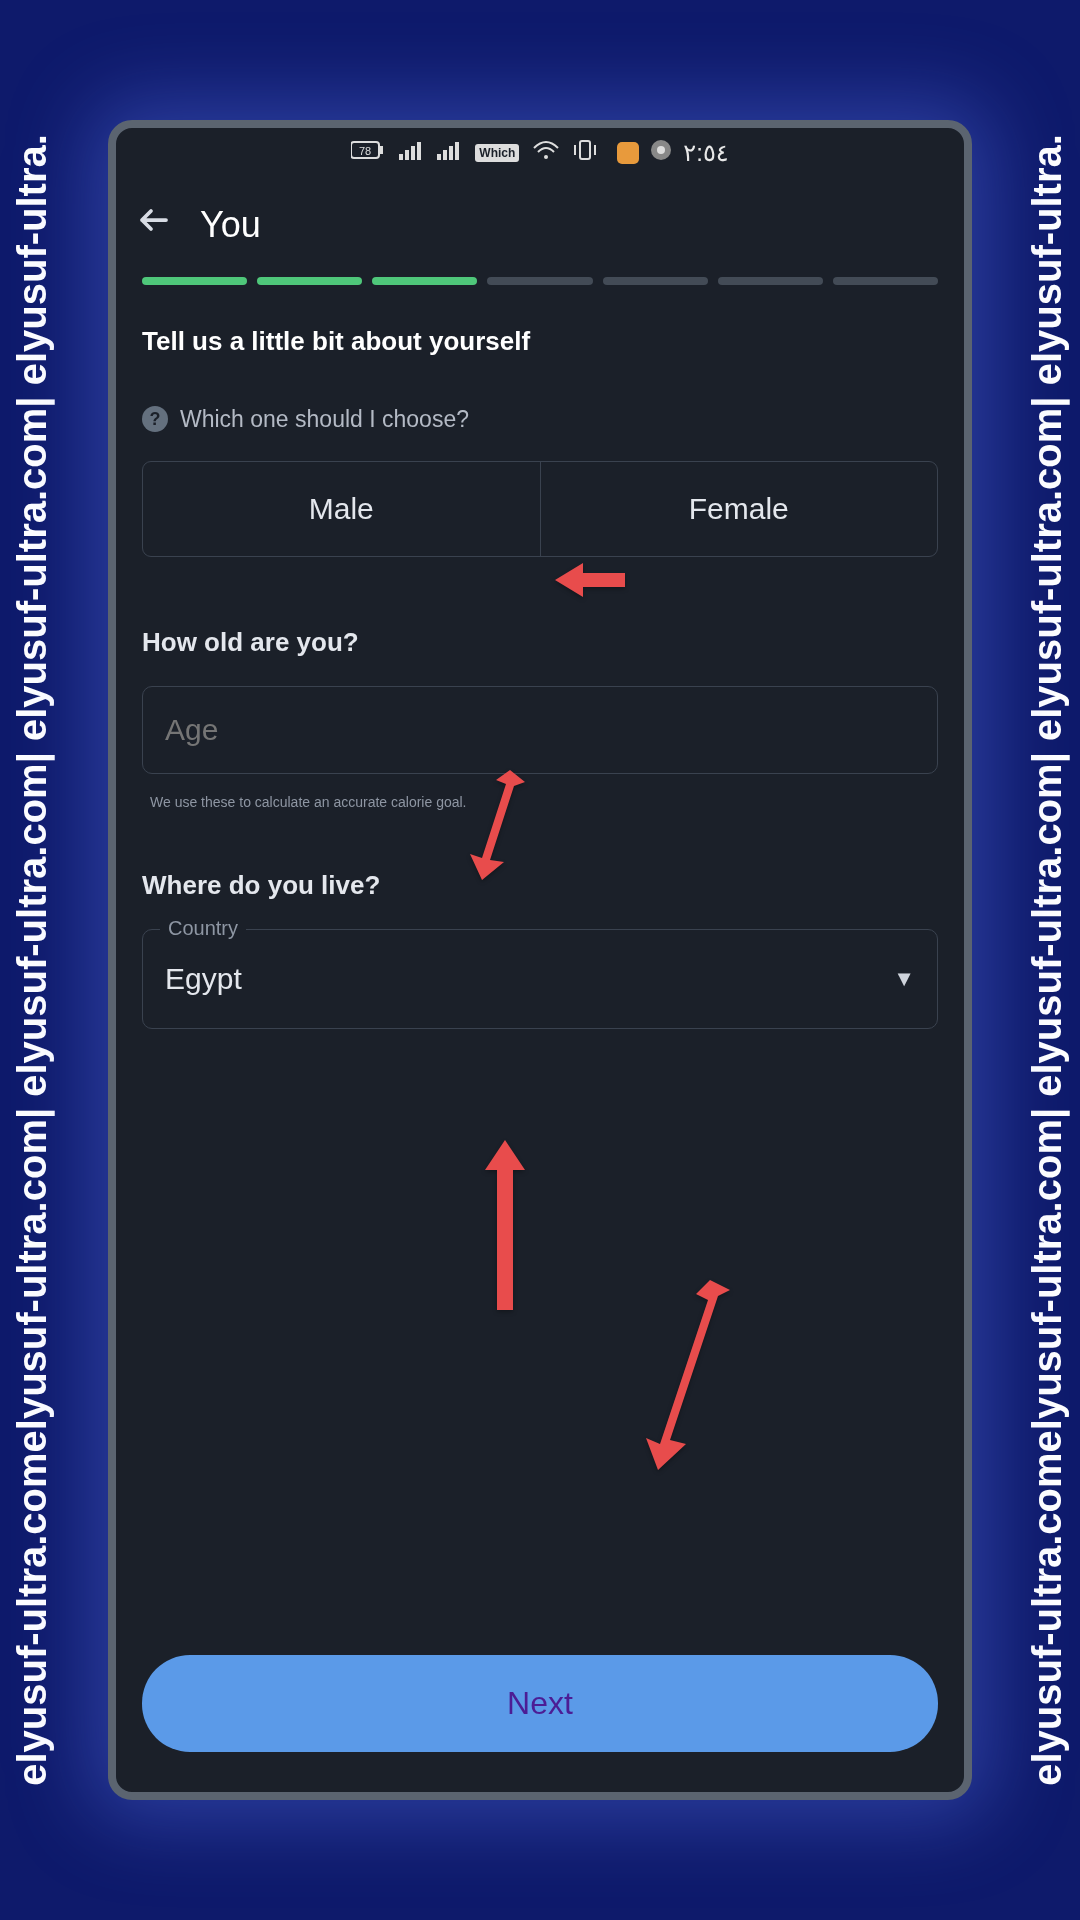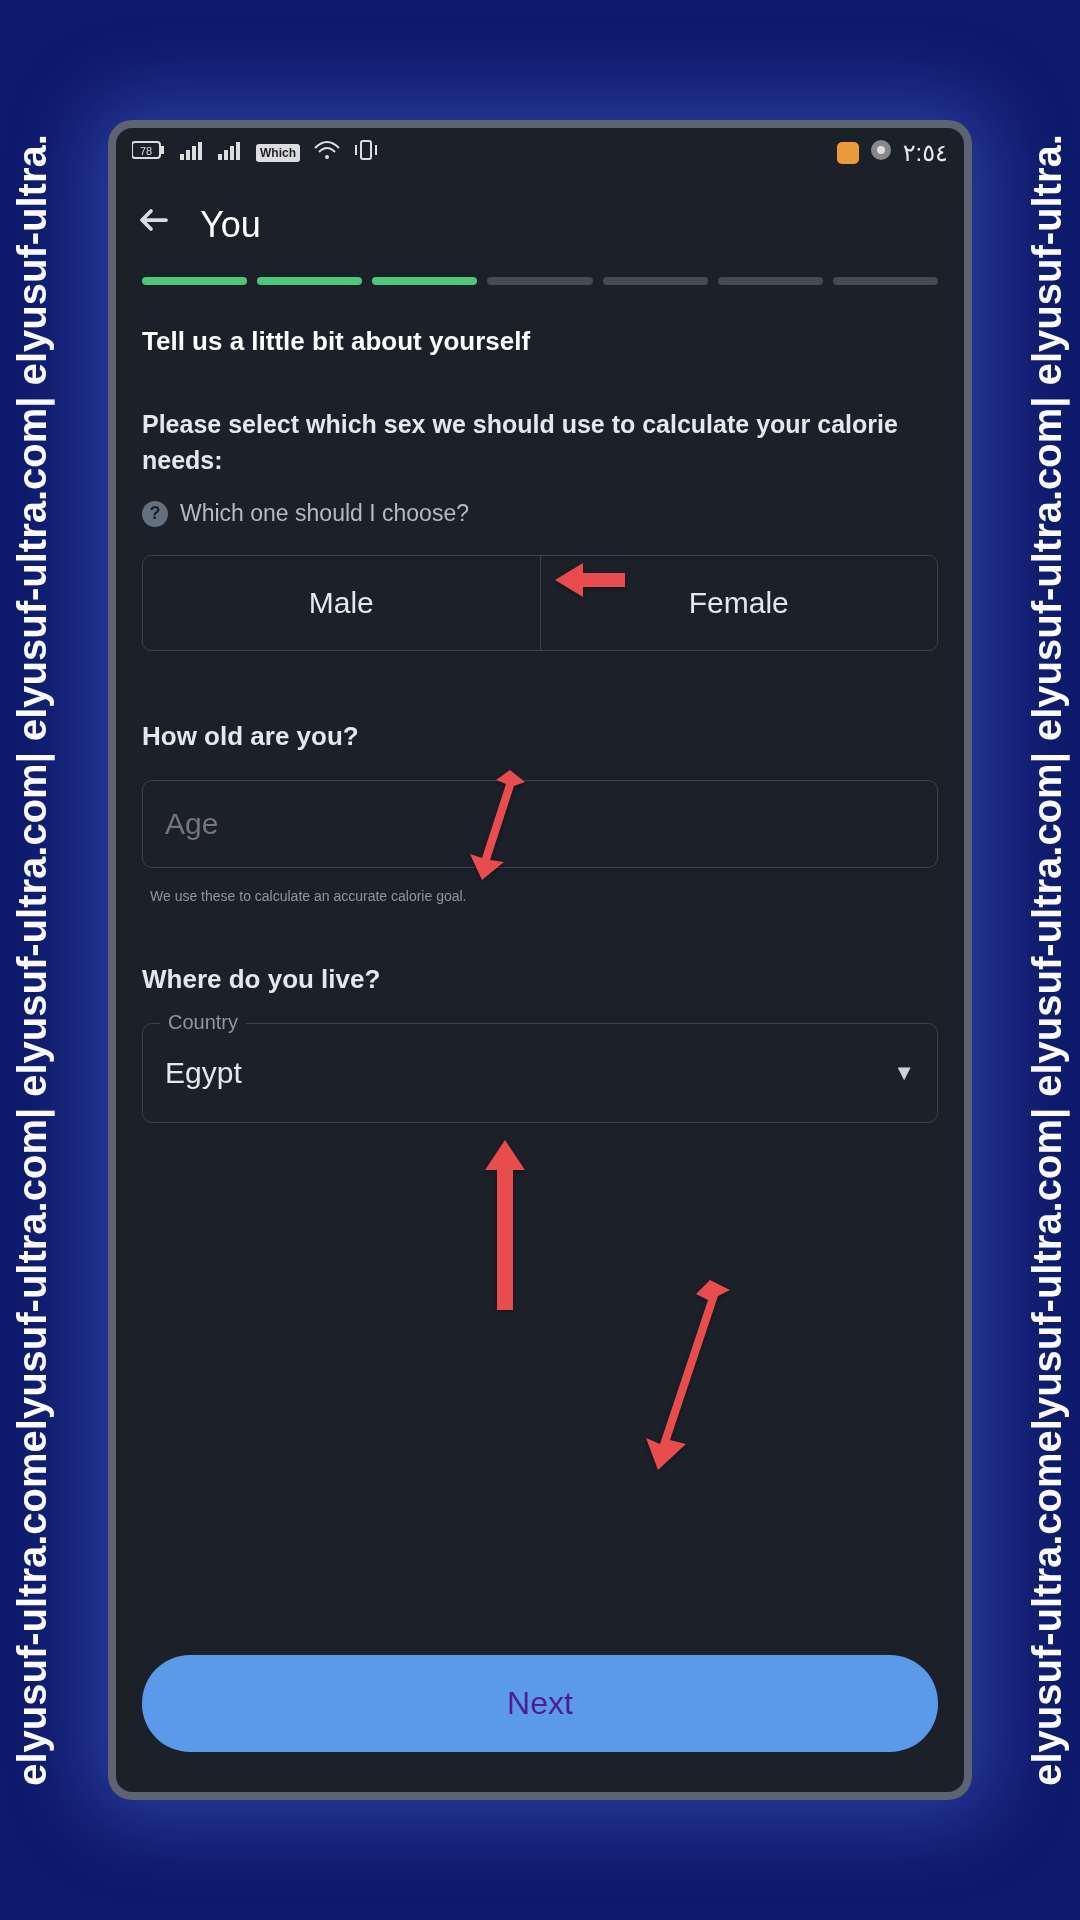--- a/index.html
+++ b/index.html
@@ -33,22 +33,22 @@
     border-radius: 24px;
     box-shadow: 0 0 80px 20px rgba(100,130,255,0.35);
     border: 8px solid #5b6470;
     overflow: hidden;
     z-index: 2;
   }
   .status-bar {
     height: 50px;
     display: flex;
     align-items: center;
-    justify-content: space-between;
-    padding: 0 16px;
+    justify-content: center;
+    padding: 0 32px;
     color: #e8e8e8;
     font-size: 22px;
     gap: 20px;
   }
   .sb-left { display: flex; gap: 14px; align-items: center; }
   .sb-right { display: flex; gap: 10px; align-items: center; }
   .nav-bar {
     display: flex;
     align-items: center;
     padding: 24px 20px 30px 20px;
@@ -263,21 +263,20 @@
     <div class="seg done"></div>
     <div class="seg"></div>
     <div class="seg"></div>
     <div class="seg"></div>
     <div class="seg"></div>
   </div>
 
   <div class="content">
     <h1 class="h-main">Tell us a little bit about yourself</h1>
 
-    <p class="sub">Please select which sex we should use to calculate your calorie needs:</p>
 
     <div class="help-row">
       <span class="help-icon">?</span>
       <span>Which one should I choose?</span>
     </div>
 
     <div class="sex-row">
       <button class="sex-btn">Male</button>
       <button class="sex-btn">Female</button>
     </div>

